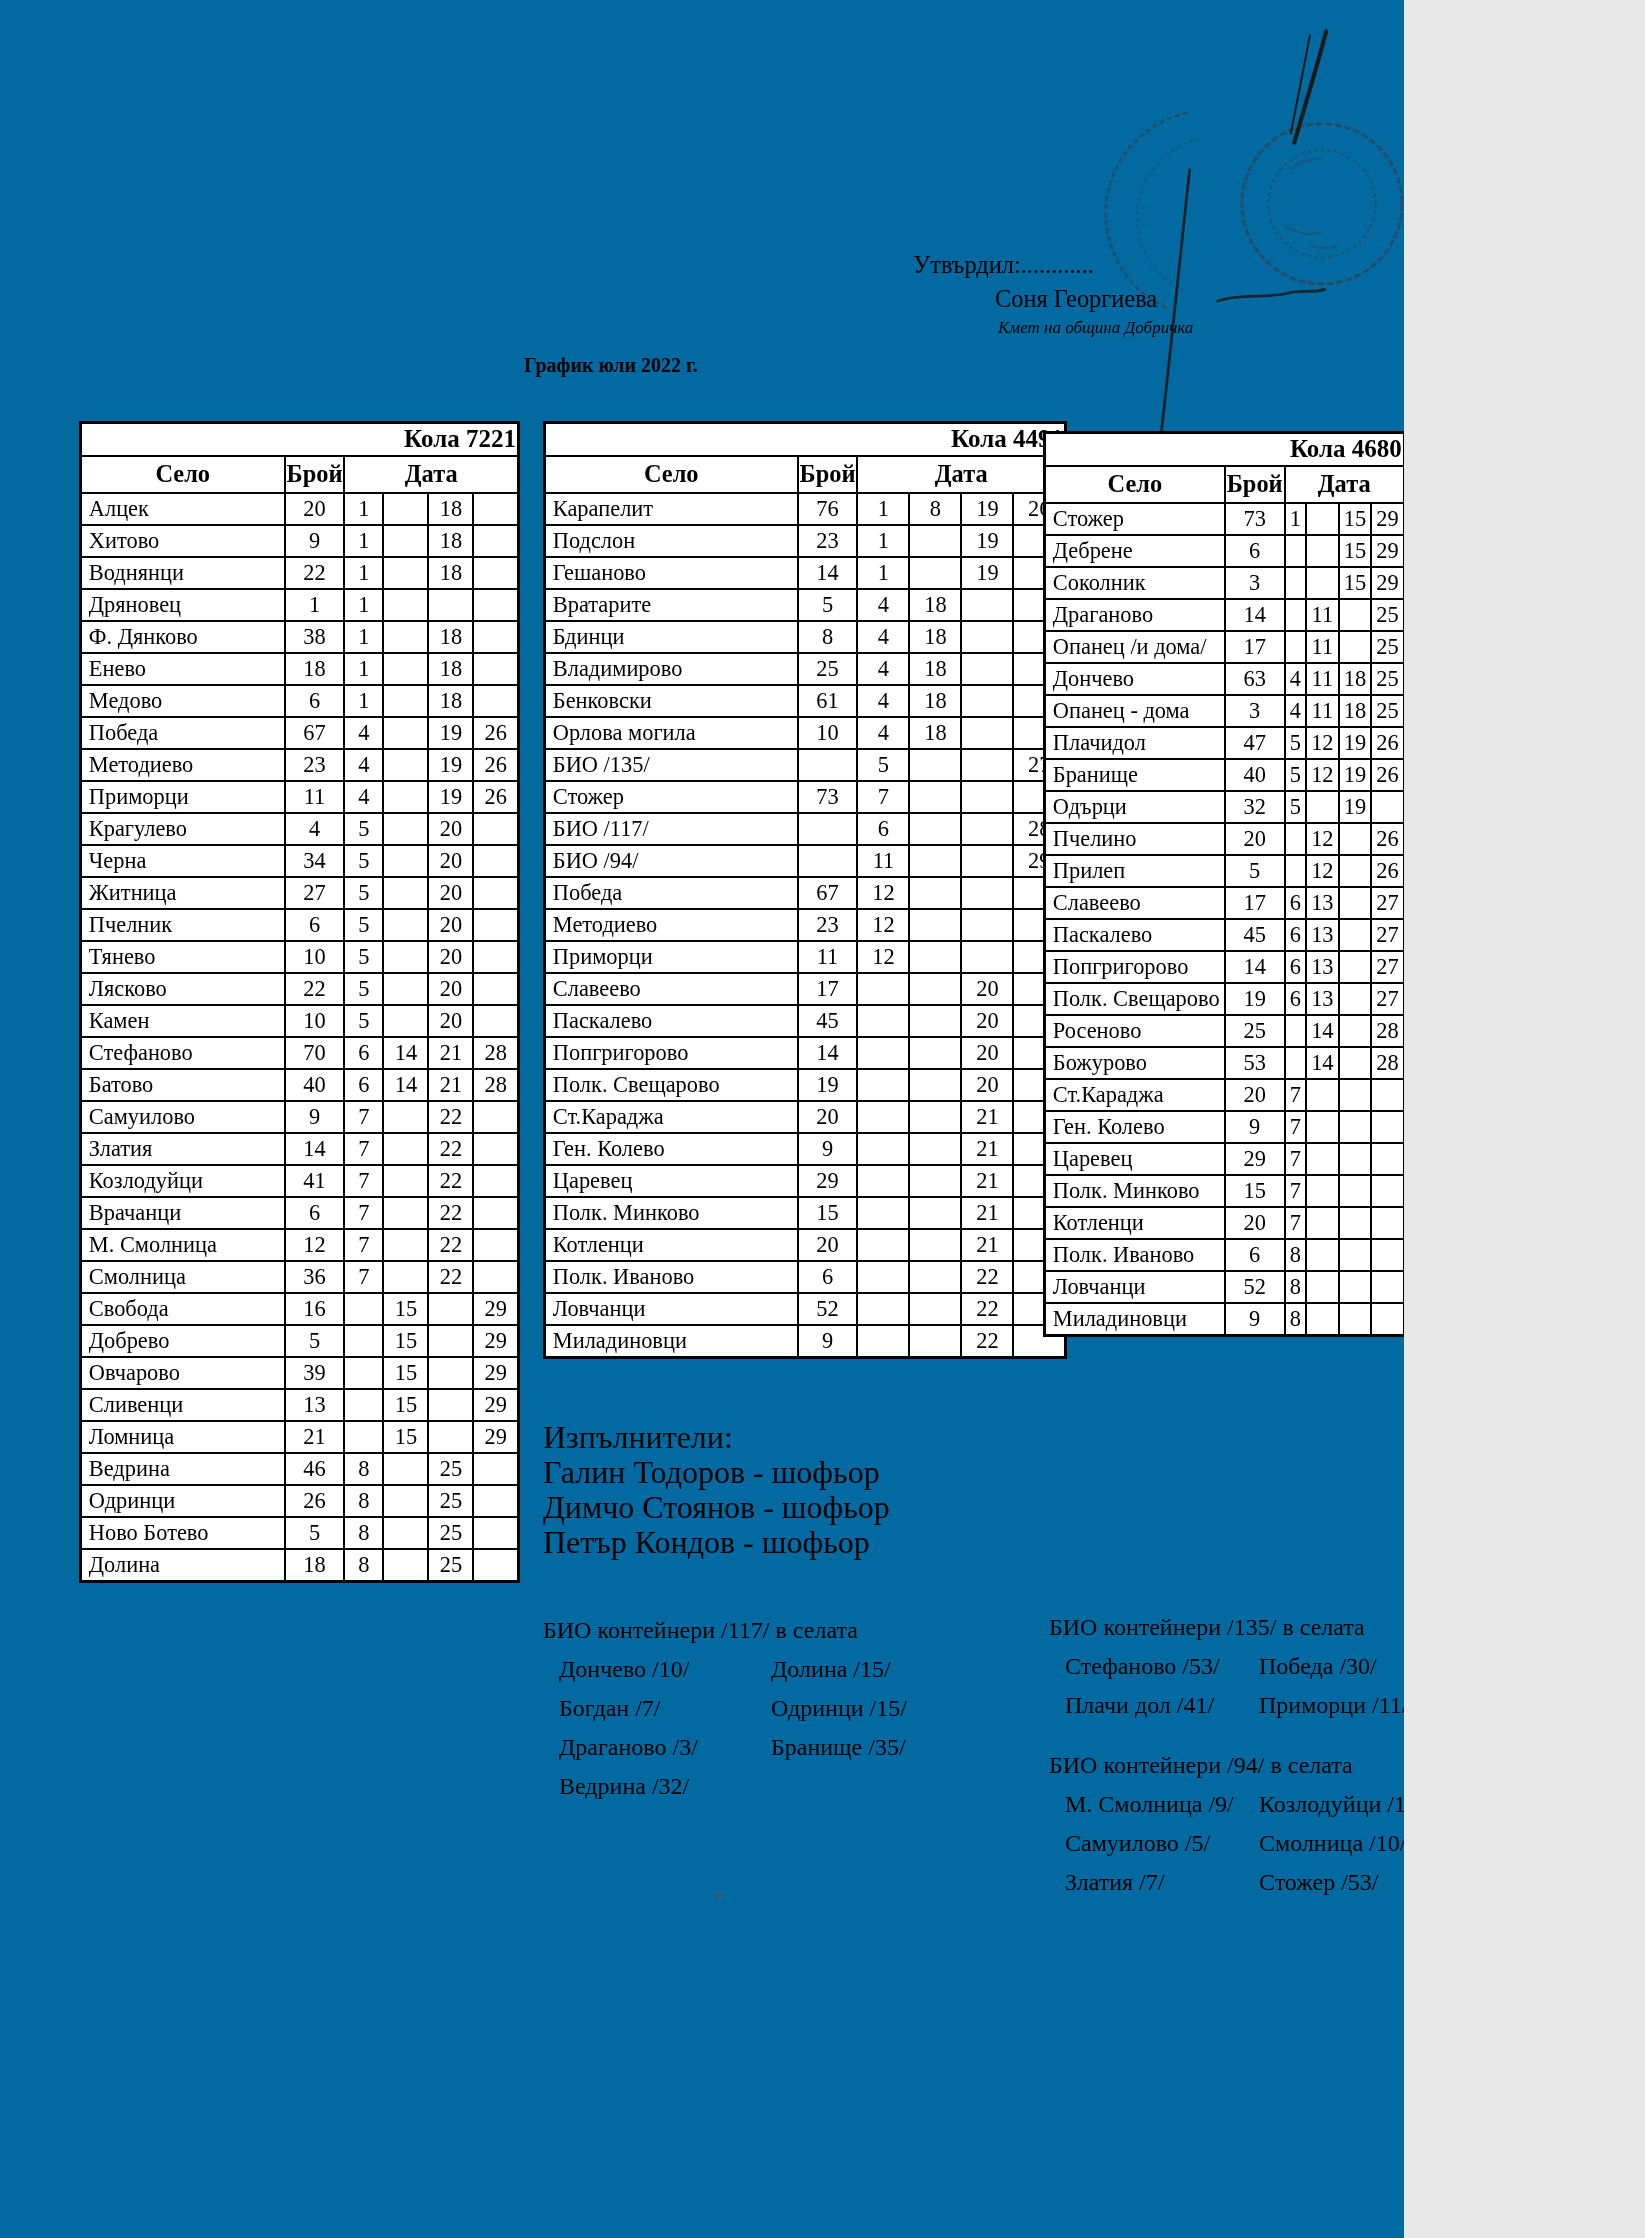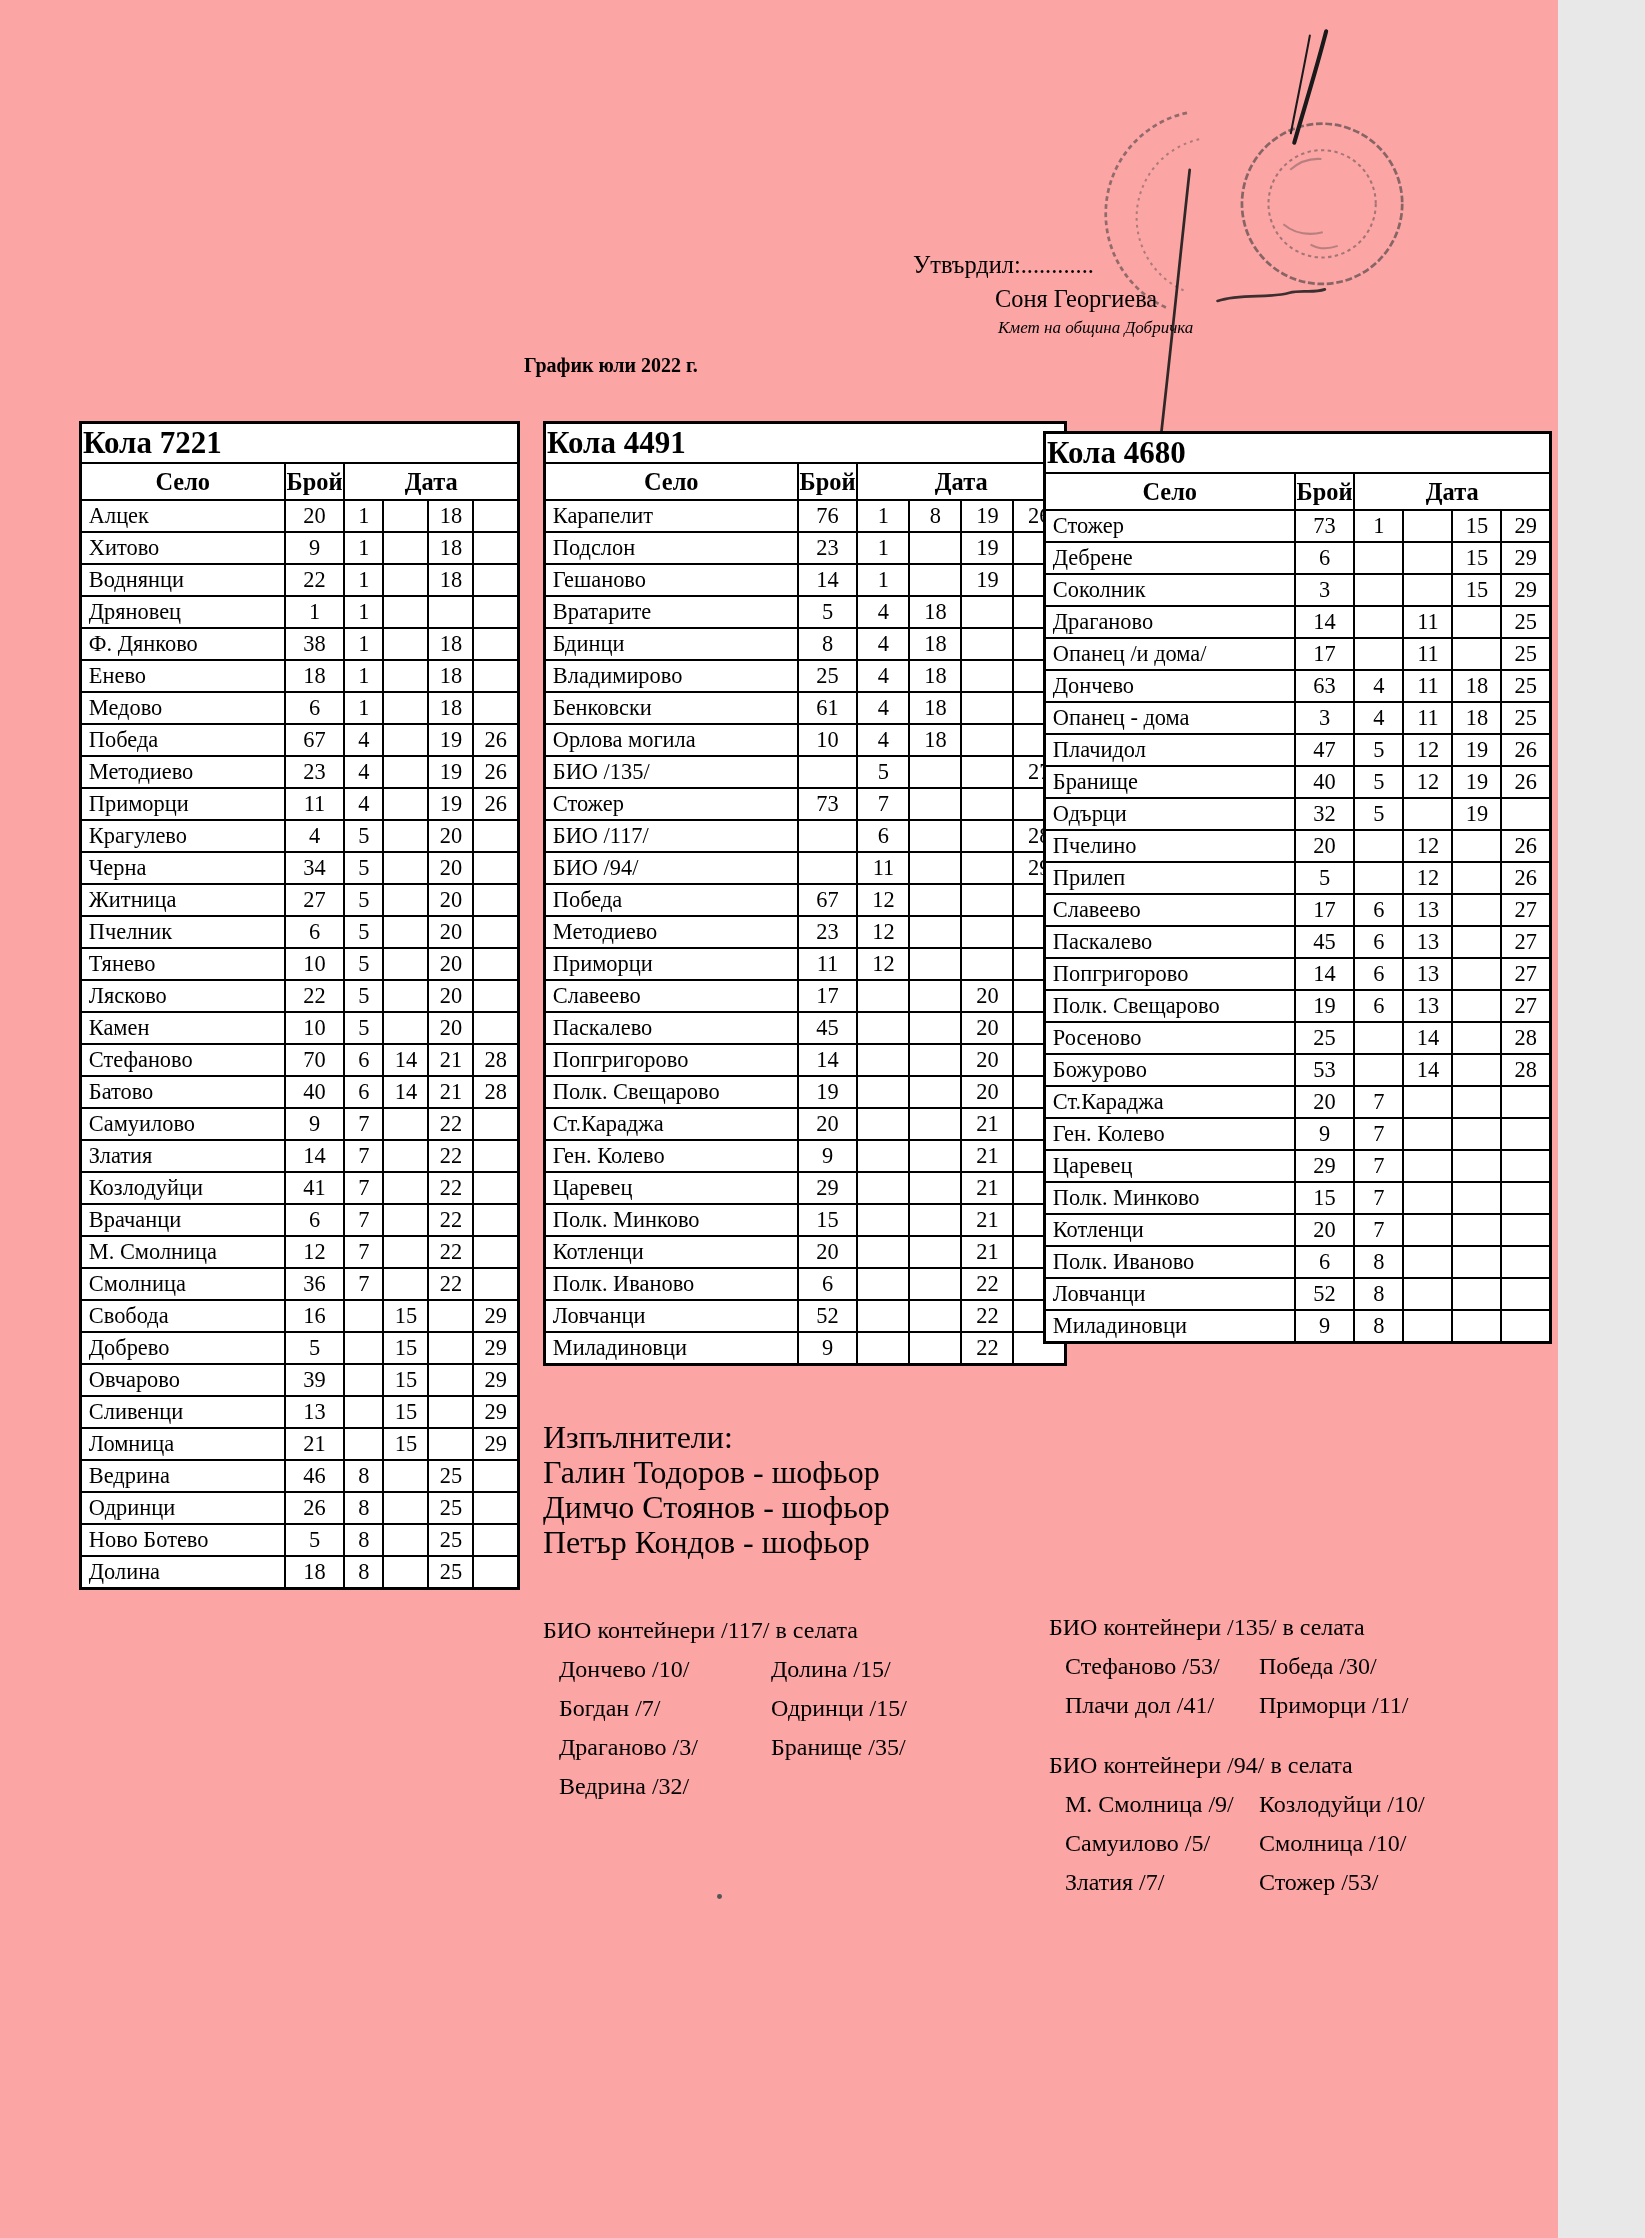--- a/index.html
+++ b/index.html
@@ -1,34 +1,34 @@
 <!DOCTYPE html>
 <html style="font-size:11px"><head>
 <meta charset="utf-8">
 <style>
   html,body { margin:0; padding:0; background:#e8e8e8; }
   .page {
-    position:relative; width:1558px; height:2239px; background:#fca5a5;
+    position:relative; width:1404px; height:2239px; background:#0369a1;
     font-family:"Liberation Serif", serif; color:#000; overflow:hidden;
   }
   
   .approve-label { position:absolute; left:913px; top:251px; font-size:24.4px; }
   .approver-name { position:absolute; left:995px; top:285px; font-size:24.4px; }
   .approver-title{ position:absolute; left:998px; top:318px; font-size:17px; font-style:italic; }
   .doc-title     { position:absolute; left:524px;  top:354px; font-size:20px; font-weight:bold; }
 
   
   table.sched { position:absolute; top:421px; border-collapse:collapse; table-layout:fixed;
                 background:#fff; }
   #table-0 { left:79px; }
   #table-1 { left:543px; }
   #table-2 { left:1043px;margin-top:10px; }
   table.sched, table.sched th, table.sched td { border:2px solid #000; }
   table.sched { border-width:3.4px; }
-  table.sched th.t-title { height:28.5px; font-size:31px; font-weight:bold; text-align:left; }
+  table.sched th.t-title { height:28.5px; font-size:25px; font-weight:bold; text-align:right; }
   table.sched th.t-col   { height:33px; font-size:24.4px; font-weight:bold; text-align:center; }
   table.sched td { height:30px; font-size:22.4px; line-height:1.05; padding:0 4.1px;
                    vertical-align:middle; overflow:hidden; white-space:nowrap; }
   table.sched td.c-village { text-align:left; padding-left:6.8px; }
   table.sched td.c-num     { text-align:center; }
 
   
   .executors { position:absolute; left:543px; top:1420px; font-size:32px; line-height:35px; }
   .executors div { white-space:nowrap; }
 

